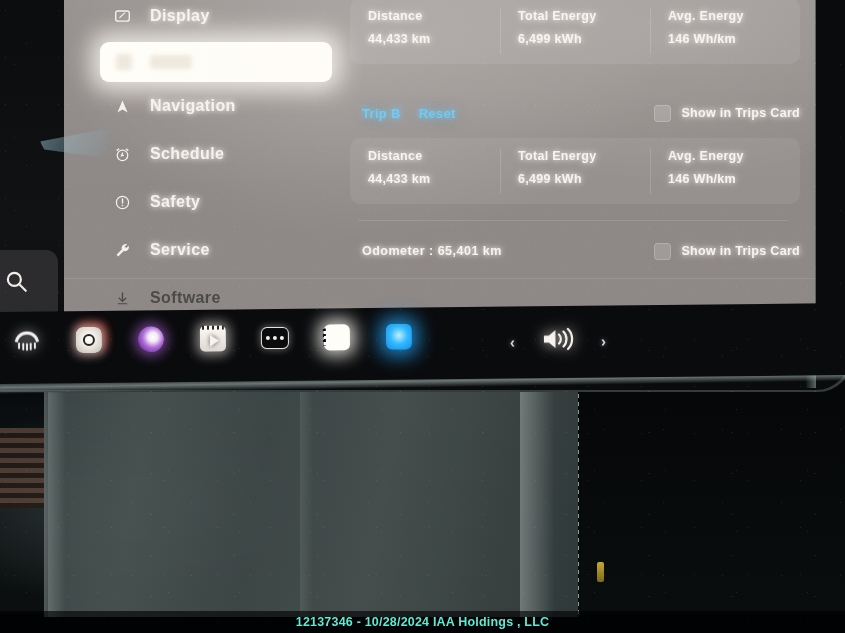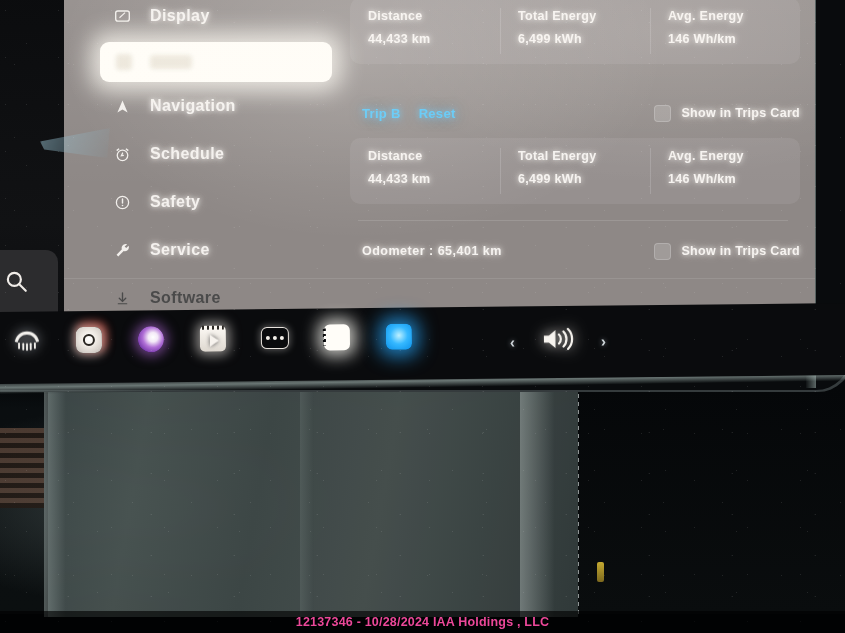--- a/index.html
+++ b/index.html
@@ -252,21 +252,21 @@
   .tb-chev { color:#cfd6da; font-size:15px; font-weight:bold; text-shadow:0 0 5px rgba(210,225,235,.6); }
   .tb-vol { filter:drop-shadow(0 0 7px rgba(255,252,245,.85)); }
 
   
   .watermark {
     position:absolute; left:0; bottom:0; width:845px; height:22px;
     background:rgba(0,0,0,.62);
     display:flex; align-items:center; justify-content:center;
     z-index:20;
   }
-  .wm-txt { font-size:12.5px; font-weight:bold; color:#ec4899; letter-spacing:.2px; }
+  .wm-txt { font-size:12.5px; font-weight:bold; color:#5eead4; letter-spacing:.2px; }
 
   
   .grain {
     position:absolute; inset:0; pointer-events:none; z-index:15; opacity:.10;
     background-image:
       radial-gradient(circle at 11% 23%, #fff 0.5px, transparent 0.6px),
       radial-gradient(circle at 37% 71%, #fff 0.5px, transparent 0.6px),
       radial-gradient(circle at 63% 12%, #fff 0.5px, transparent 0.6px),
       radial-gradient(circle at 82% 55%, #fff 0.5px, transparent 0.6px),
       radial-gradient(circle at 25% 88%, #fff 0.5px, transparent 0.6px);

